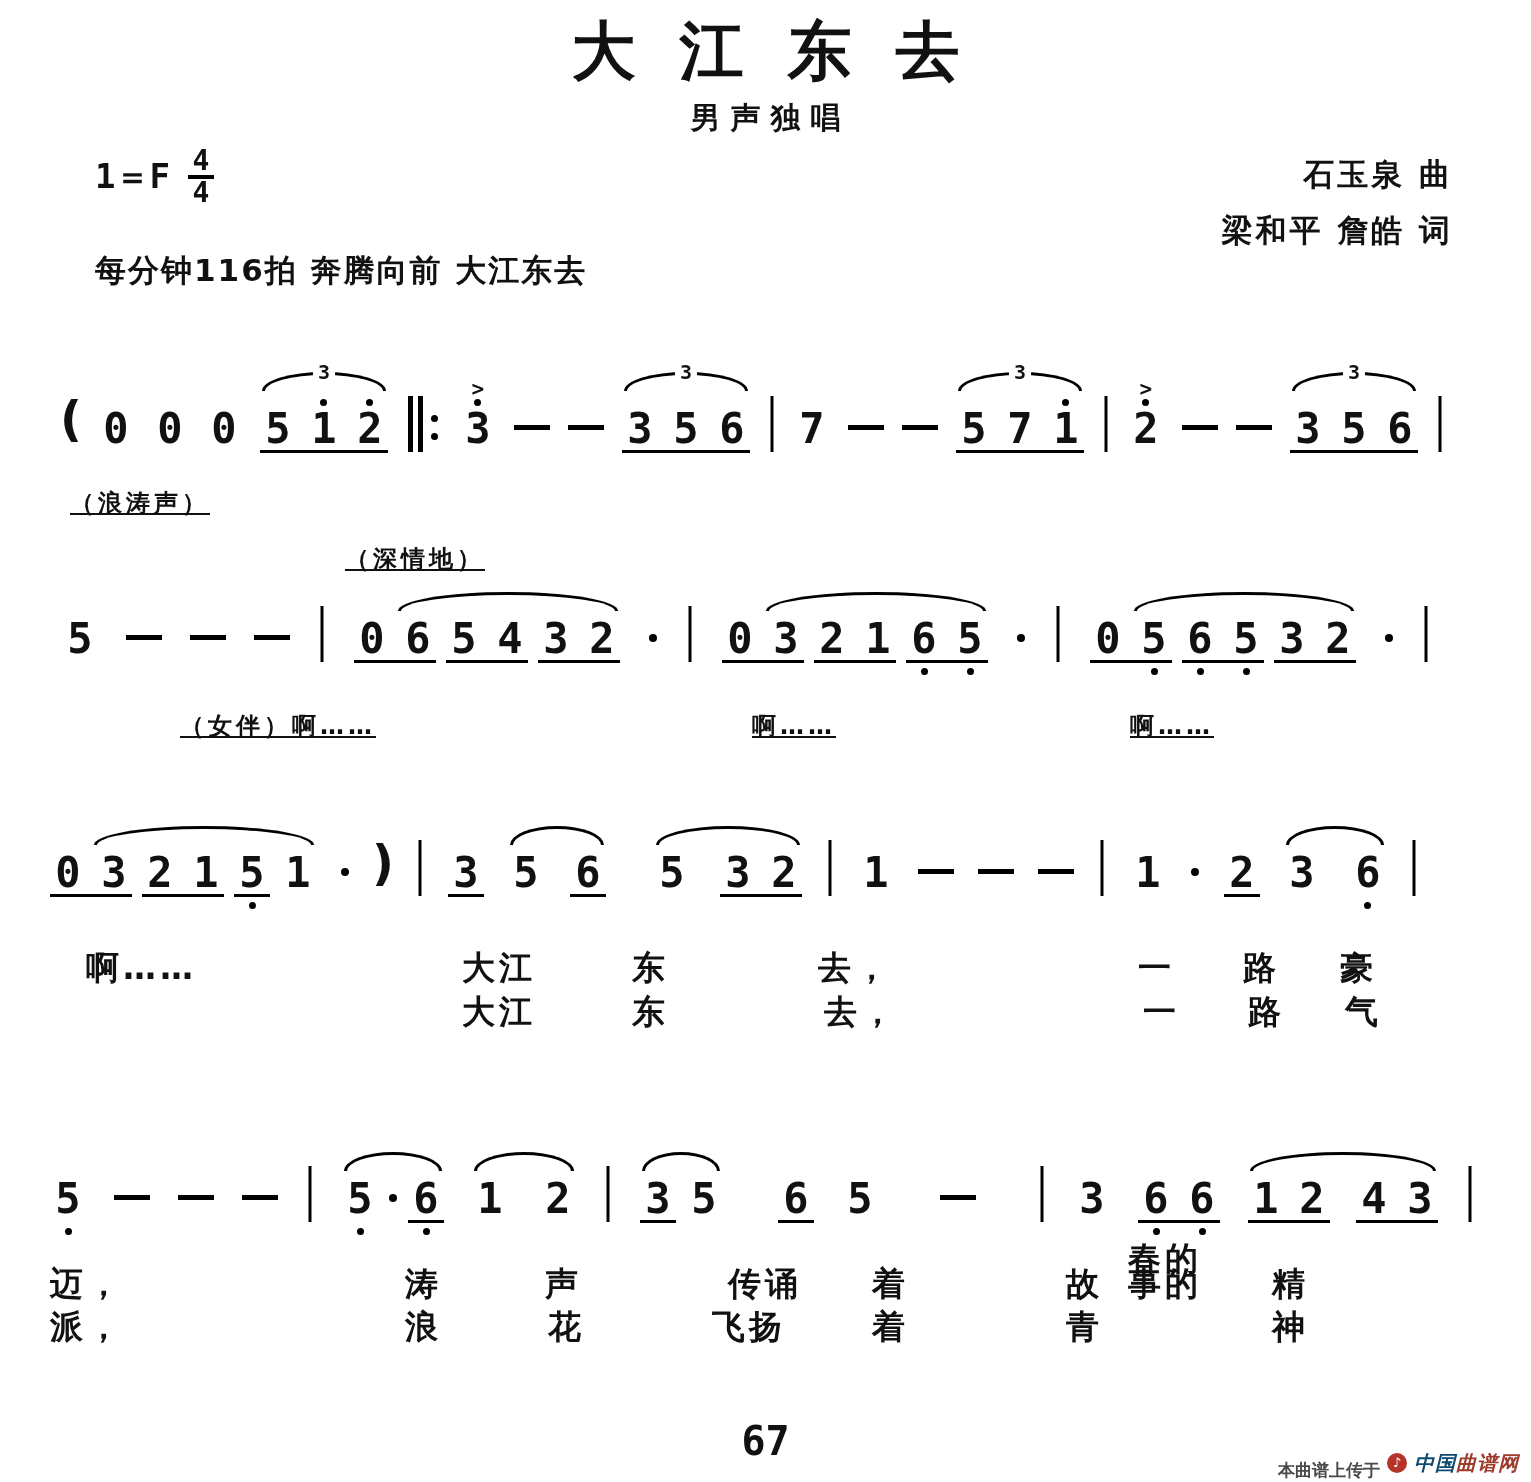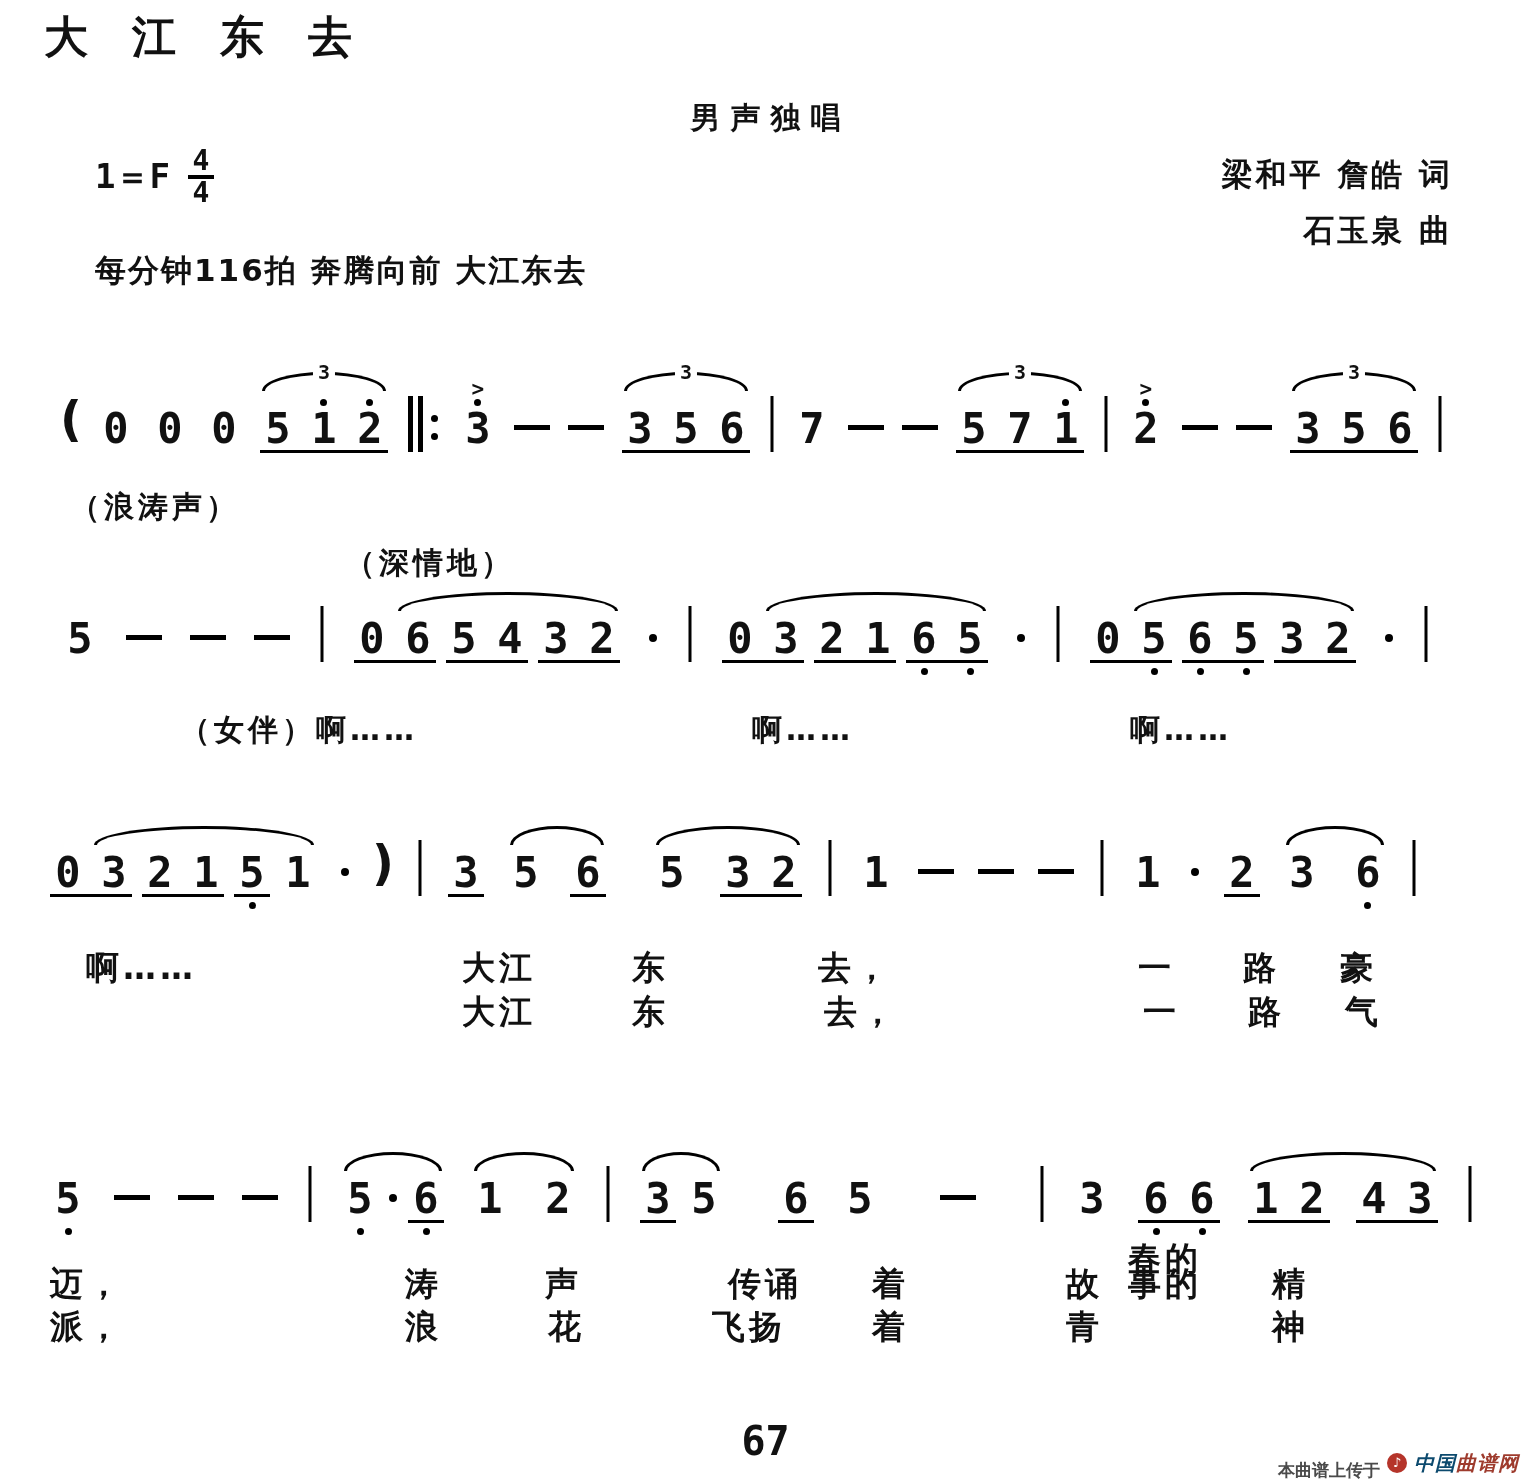--- a/index.html
+++ b/index.html
@@ -1,20 +1,20 @@
 <!DOCTYPE html>
 <html><head>
 <meta charset="utf-8">
 <style>
   html,body{margin:0;padding:0;background:#e8e8e8;}
   .page{position:relative;width:1531px;height:1482px;background:#ffffff;overflow:hidden;
         font-family:"DejaVu Sans",sans-serif;color:#111;}
   
-  .title{position:absolute;top:8px;left:0;width:100%;
-         font-size:44px;font-weight:700;letter-spacing:44px;text-indent:44px;
+  .title{position:absolute;top:8px;left:0;width:100%;text-align:center;
+         font-size:64px;font-weight:700;letter-spacing:44px;text-indent:44px;
          font-family:Liberation Sans, sans-serif;}
   .subtitle{position:absolute;top:98px;left:0;width:100%;text-align:center;
             font-size:30px;font-weight:600;letter-spacing:10px;text-indent:10px;}
   .keyrow{position:absolute;top:148px;left:95px;display:flex;align-items:center;gap:18px;}
   .keysig{font-size:34px;font-weight:700;font-family:"DejaVu Sans Mono",monospace;}
   .ts{display:inline-flex;flex-direction:column;align-items:center;}
   .ts .tsn{font-size:28px;font-weight:800;line-height:26px;font-family:"DejaVu Sans Mono",monospace;}
   .ts .tsr{width:26px;height:4px;background:#000;margin:1px 0;}
   .tempo{position:absolute;top:250px;left:95px;font-size:31px;font-weight:600;letter-spacing:2px;}
   .credits{position:absolute;top:146px;right:78px;text-align:right;font-size:31px;font-weight:600;line-height:56px;letter-spacing:3px;}
@@ -45,21 +45,21 @@
   .tok-dot .ad{position:absolute;left:3px;bottom:34px;width:8px;height:8px;border-radius:50%;background:#000;}
   .tok-rep{width:40px;height:86px;}
   .tok-rep .rb1{position:absolute;left:4px;bottom:14px;width:5px;height:56px;background:#000;}
   .tok-rep .rb2{position:absolute;left:14px;bottom:14px;width:5px;height:56px;background:#000;}
   .tok-rep .rd1{position:absolute;left:27px;bottom:44px;width:7px;height:7px;border-radius:50%;background:#000;}
   .tok-rep .rd2{position:absolute;left:27px;bottom:26px;width:7px;height:7px;border-radius:50%;background:#000;}
   .tok-txt{height:86px;display:flex;align-items:center;font-size:48px;font-weight:600;padding-bottom:4px;}
   .tok-sp{height:86px;}
   
   .lyric{position:absolute;font-size:33px;font-weight:600;letter-spacing:4px;white-space:nowrap;}
-  .lyric.paren{font-size:30px;}
+  .lyric.paren{font-size:24px;text-decoration:underline;}
   
   .pageno{position:absolute;left:0;width:100%;text-align:center;top:1418px;
           font-size:40px;font-weight:600;font-family:"DejaVu Sans Mono",monospace;}
   .wm{position:absolute;right:12px;top:1444px;display:flex;align-items:center;gap:7px;}
   .wm .wtxt{font-size:17px;color:#4a4a4a;font-weight:600;margin-top:15px;}
   .wm .wlogo{width:20px;height:20px;border-radius:50%;background:#b5342a;color:#fff;
              display:flex;align-items:center;justify-content:center;font-size:13px;line-height:20px;}
   .wm .wsite{font-size:20px;font-weight:800;color:#9e3b2d;letter-spacing:1px;font-style:italic;}
   .wm .wsite .cn{color:#0c4a6e;font-style:italic;}
 </style>
@@ -76,22 +76,22 @@
     <span class="ts">
       <span class="tsn">4</span>
       <span class="tsr"></span>
       <span class="tsn">4</span>
     </span>
   </div>
 
   <div class="tempo">每分钟116拍 奔腾向前 大江东去</div>
 
   <div class="credits">
+    <div>石玉泉 曲</div>
     <div>梁和平 詹皓 词</div>
-    <div>石玉泉 曲</div>
   </div>
 
   <div id="music-root">
       <div class="mline" style="left: 60px; top: 376px; gap: 14px;">
         <div class="tok tok-txt">(</div>
         <div class="tok note">
           <div class="top"></div>
           <div class="num">0</div>
           <div class="bot"></div>
         </div>

